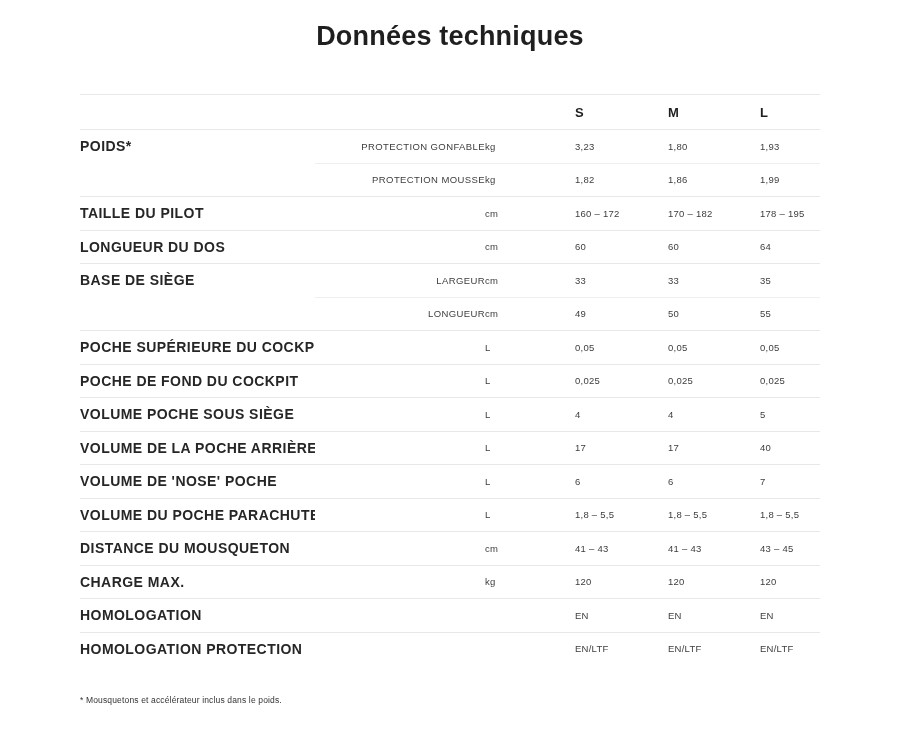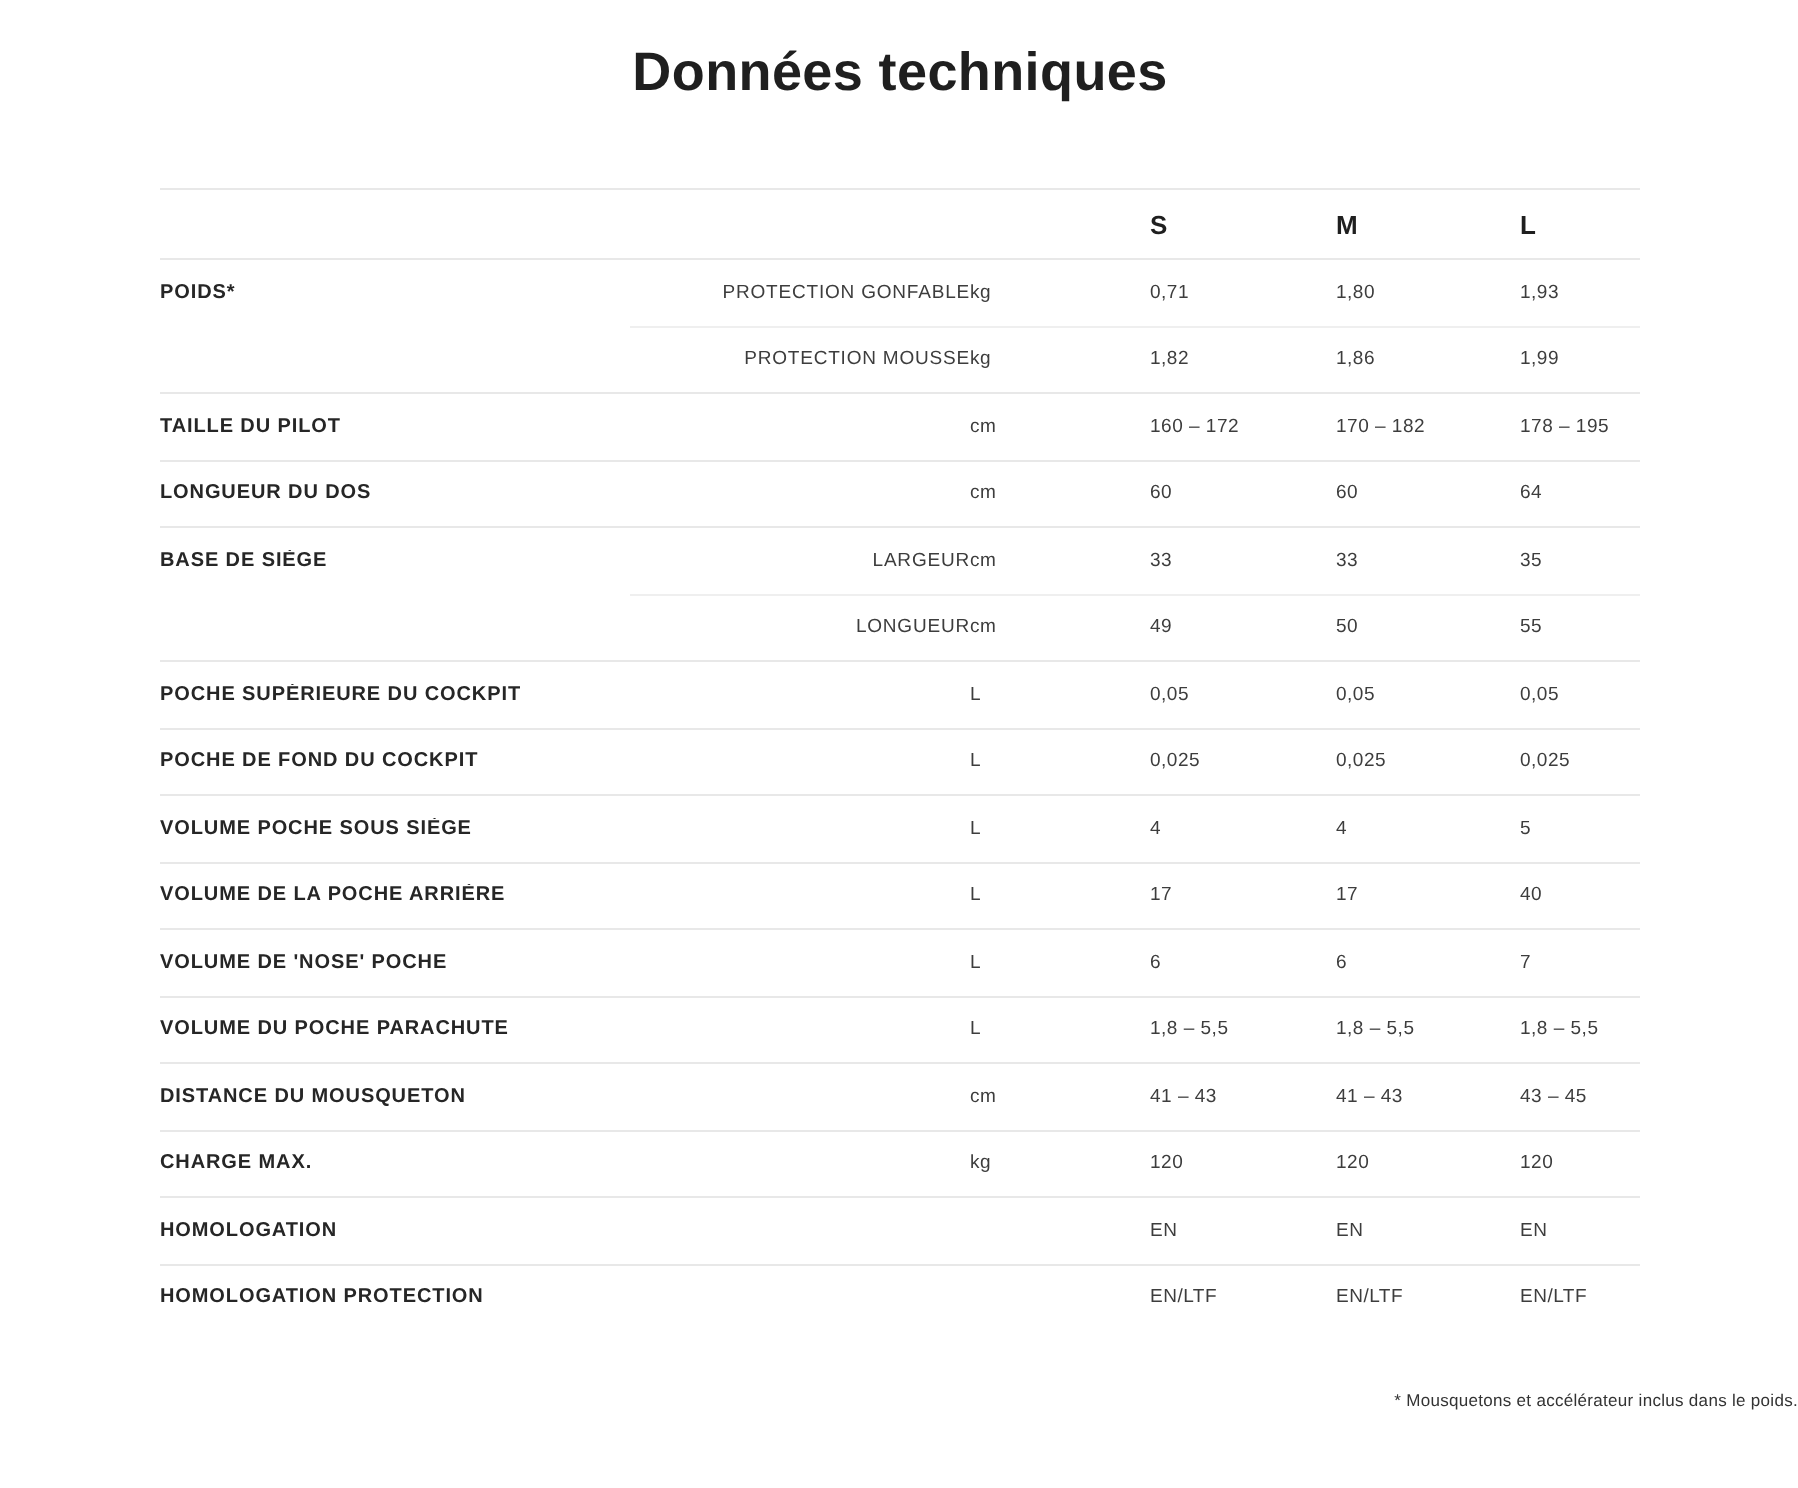--- a/index.html
+++ b/index.html
@@ -36,21 +36,21 @@
   }
   .row { height: 32.5px; }
   .cell { overflow: hidden; white-space: nowrap; }
   .size-h {
     font-size: 13px;
     font-weight: 700;
     color: #1f1f1f;
     letter-spacing: 0.3px;
   }
   .label {
-    font-size: 10px;
+    font-size: 14px;
     font-weight: 700;
     letter-spacing: 0.45px;
     color: #262626;
   }
   .sub {
     font-size: 9.5px;
     font-weight: 400;
     letter-spacing: 0.4px;
     color: #3d3d3d;
     text-align: right;
@@ -63,21 +63,20 @@
   }
   .divider { height: 0; }
   .divider.full { border-top: 1px solid #e8e8e8; }
   .divider.partial { border-top: 1px solid #efefef; margin-left: 235px; }
   .footnotes {
     margin: 30px 0 0 80px;
     font-size: 8.5px;
     line-height: 1.32;
     letter-spacing: 0.15px;
     color: #333333;
-    text-align: right;
   }
 </style>
 </head>
 <body>
 
 <h1 class="title">Données techniques</h1>
 
 <div class="table-wrap">
   <div class="grid header-row">
     <div class="cell"></div>
@@ -85,21 +84,21 @@
     <div class="cell"></div>
     <div class="cell size-h">S</div>
     <div class="cell size-h">M</div>
     <div class="cell size-h">L</div>
   </div>
   <div>
       <div class="grid row">
         <div class="cell label">POIDS*</div>
         <div class="cell sub">PROTECTION GONFABLE</div>
         <div class="cell unit">kg</div>
-        <div class="cell val">0,71</div>
+        <div class="cell val">3,23</div>
         <div class="cell val">1,80</div>
         <div class="cell val">1,93</div>
       </div>
       <div class="divider partial"></div>
       <div class="grid row">
         <div class="cell label"></div>
         <div class="cell sub">PROTECTION MOUSSE</div>
         <div class="cell unit">kg</div>
         <div class="cell val">1,82</div>
         <div class="cell val">1,86</div>

